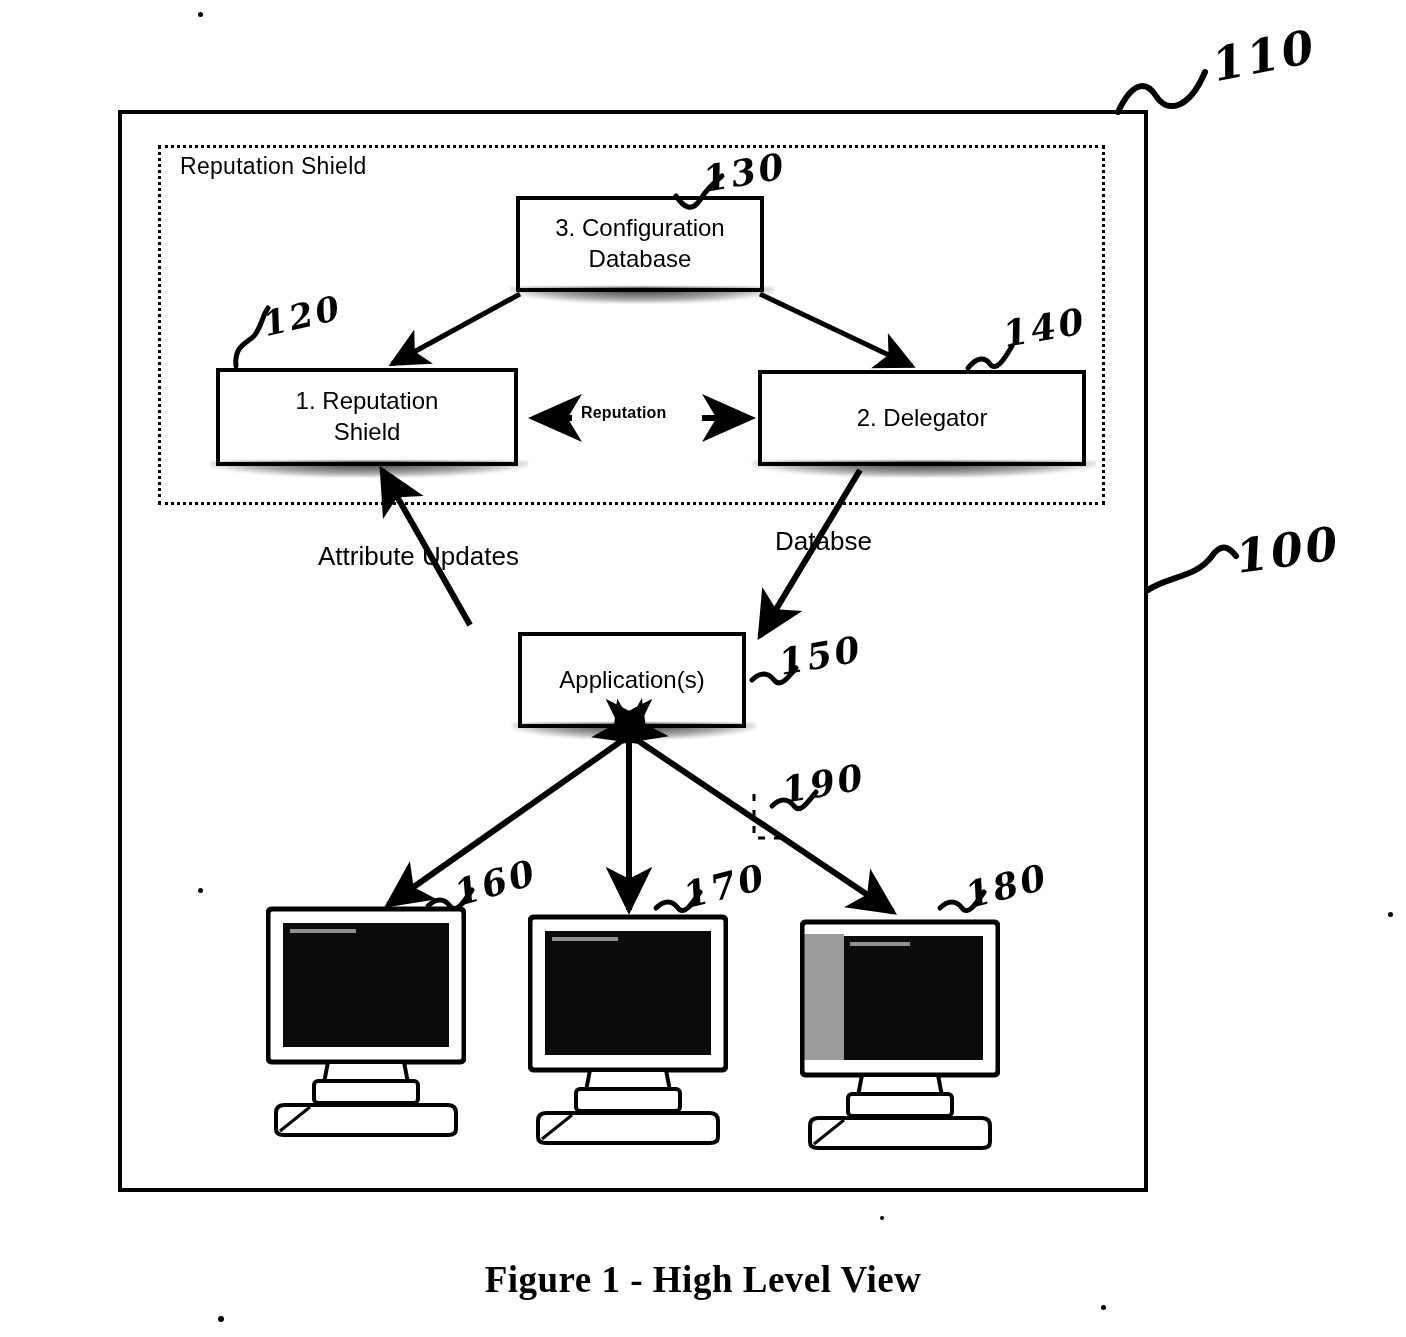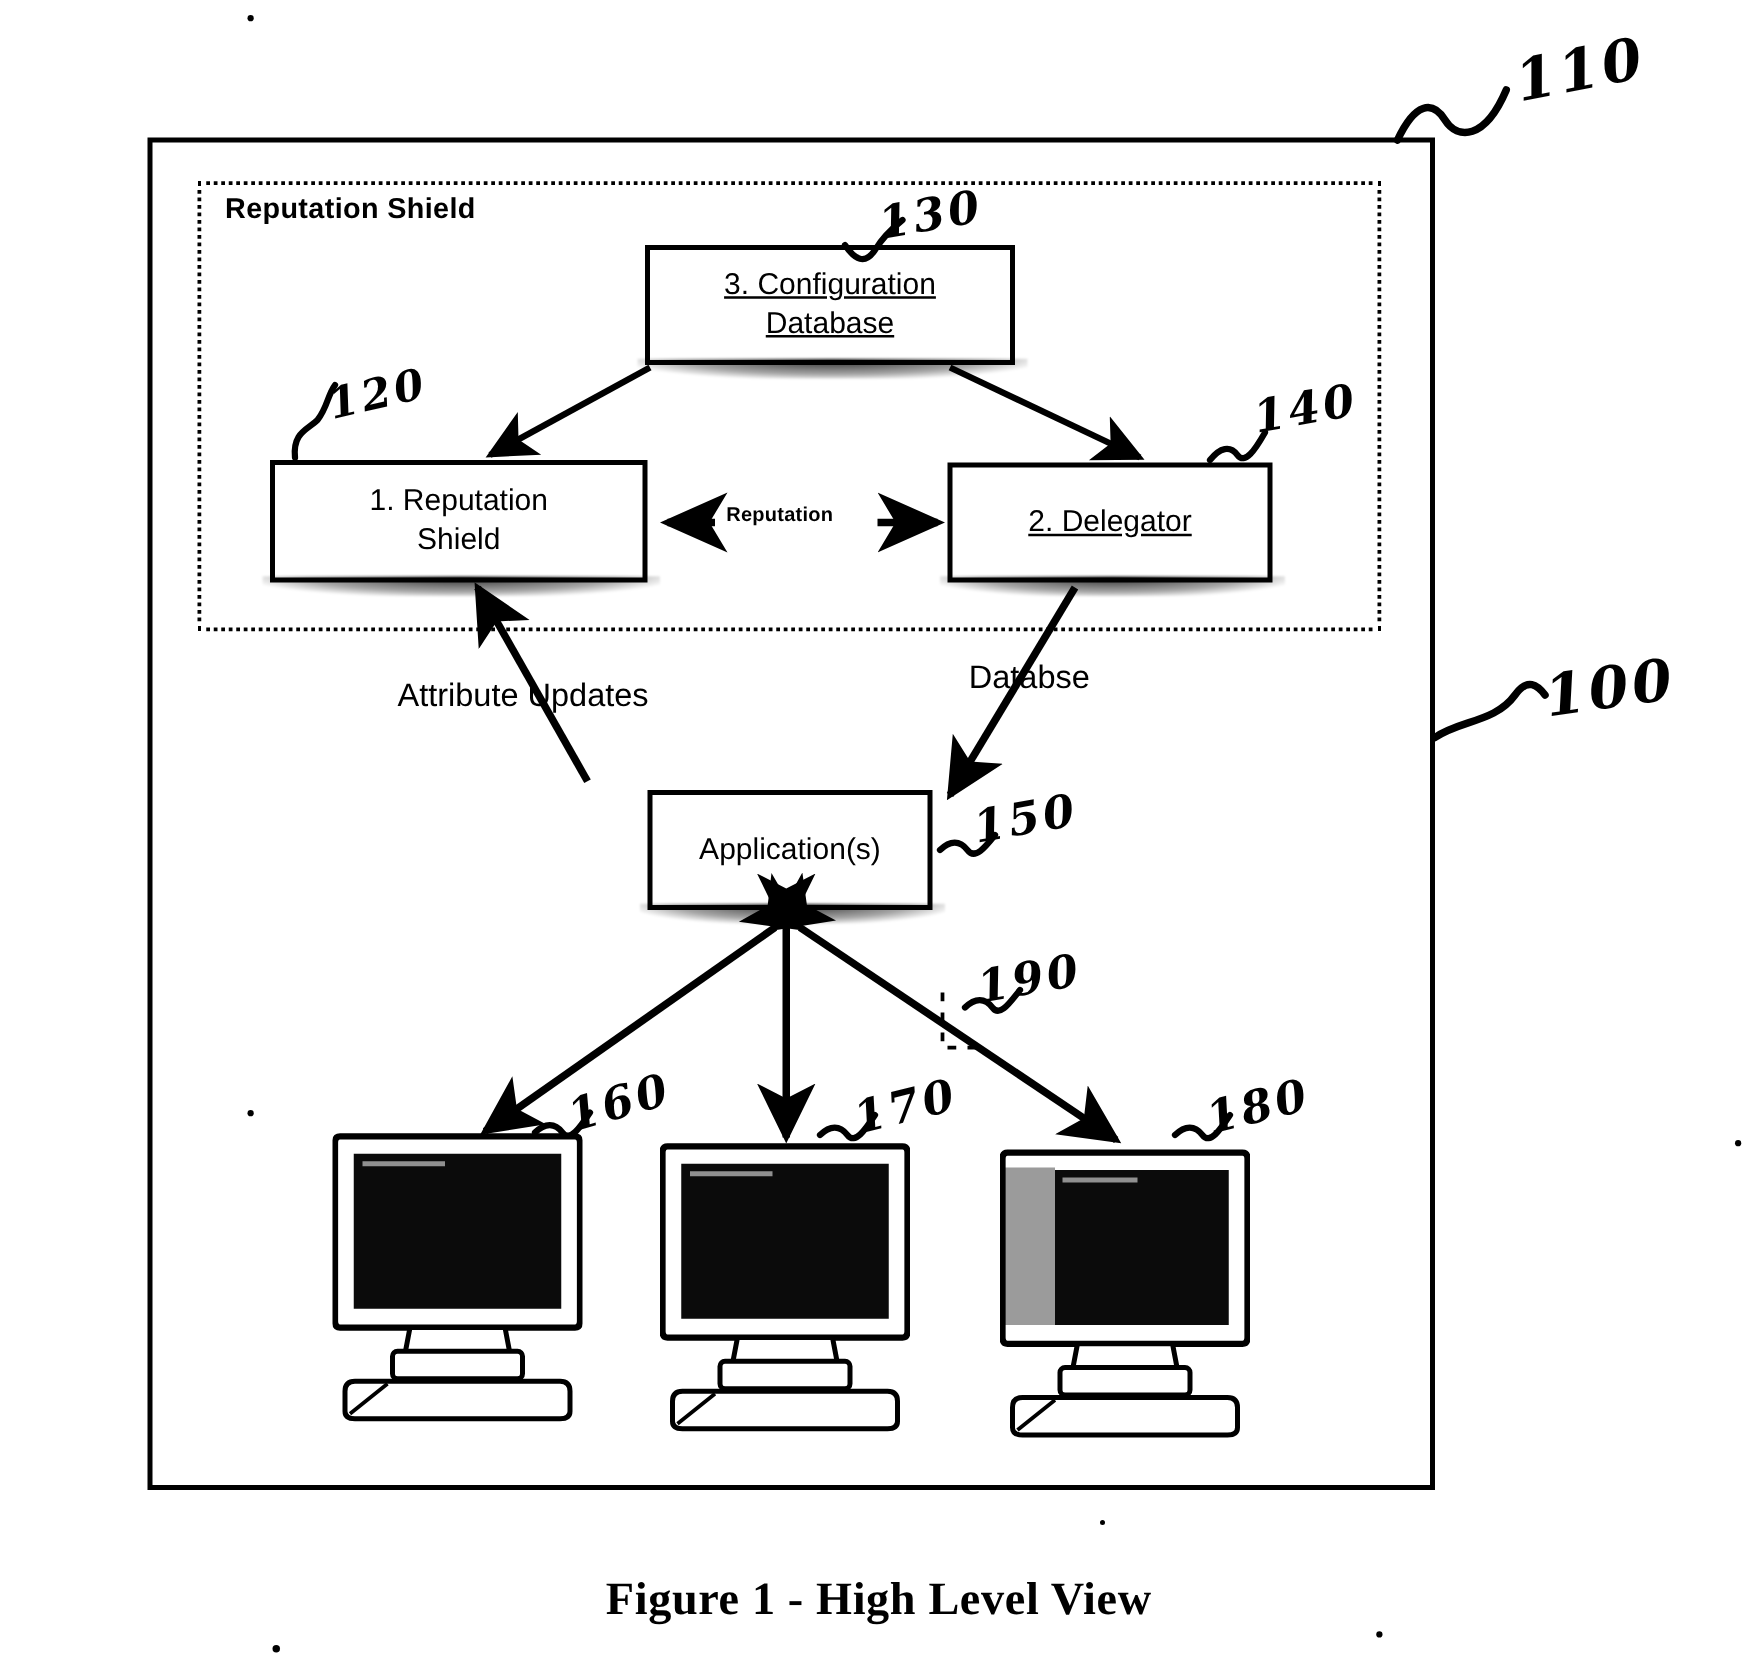--- a/index.html
+++ b/index.html
@@ -38,21 +38,21 @@
     width: 947px;
     height: 360px;
     border: 3px dotted #000;
     box-sizing: border-box;
   }
   .shield-label {
     position: absolute;
     left: 180px;
     top: 153px;
     font-size: 23px;
-    font-weight: bold;
+    font-weight: normal;
     letter-spacing: 0.3px;
     white-space: nowrap;
   }
 
   
   .box {
     position: absolute;
     border: 4px solid #000;
     background: #ffffff;
     box-sizing: border-box;
@@ -72,23 +72,23 @@
     left: -10px;
     right: -14px;
     bottom: -15px;
     height: 16px;
     background:
       radial-gradient(ellipse at 50% 0%, rgba(0,0,0,0.85) 0%, rgba(0,0,0,0.35) 55%, rgba(0,0,0,0) 78%);
     filter: blur(1px);
     z-index: -1;
   }
 
-  #box-config   { left: 516px; top: 196px; width: 296px; height: 96px; text-decoration: underline; }
+  #box-config   { left: 516px; top: 196px; width: 248px; height: 96px; }
   #box-repdb    { left: 216px; top: 368px; width: 302px; height: 98px; }
-  #box-delegator{ left: 758px; top: 370px; width: 260px; height: 96px; text-decoration: underline; }
+  #box-delegator{ left: 758px; top: 370px; width: 328px; height: 96px; }
   #box-apps     { left: 518px; top: 632px; width: 228px; height: 96px; }
 
   
   #vector-layer {
     position: absolute;
     left: 0; top: 0;
     width: 1406px;
     height: 1337px;
     z-index: 8;
     pointer-events: none;

